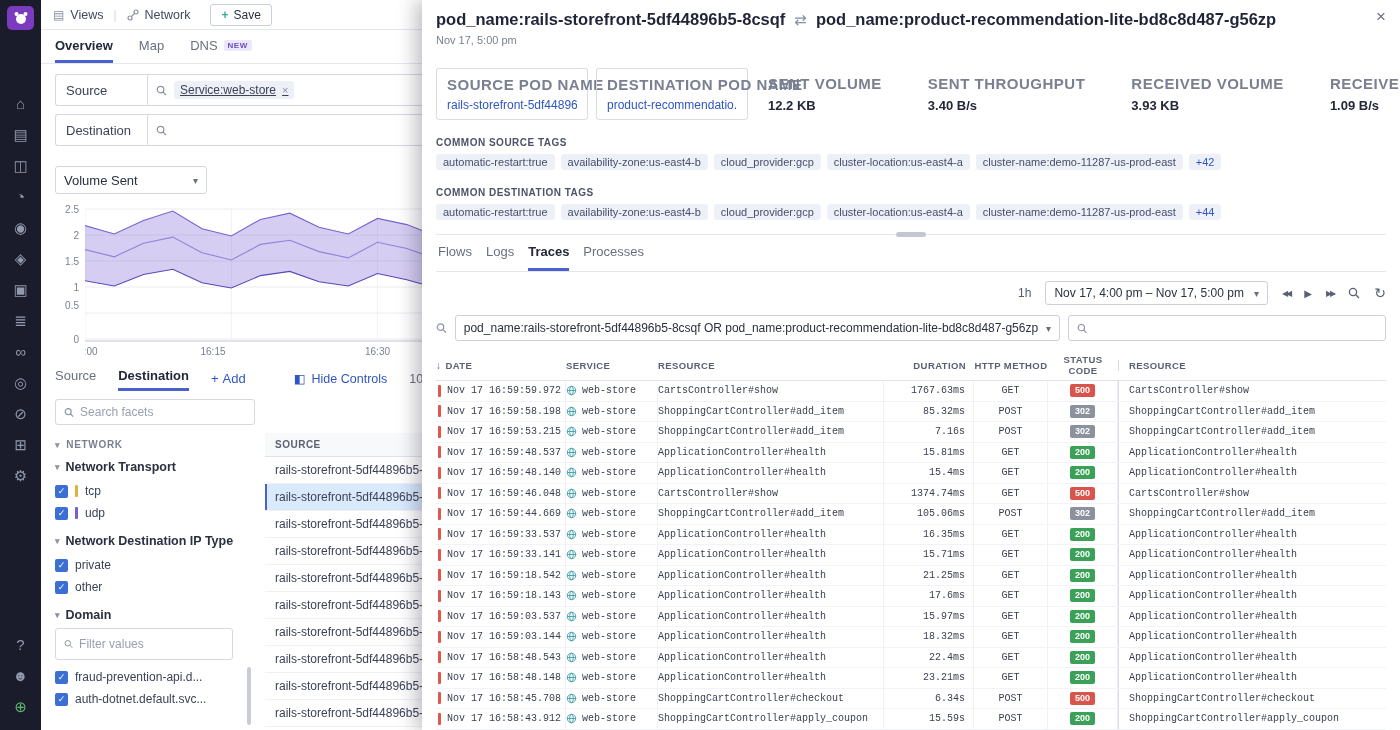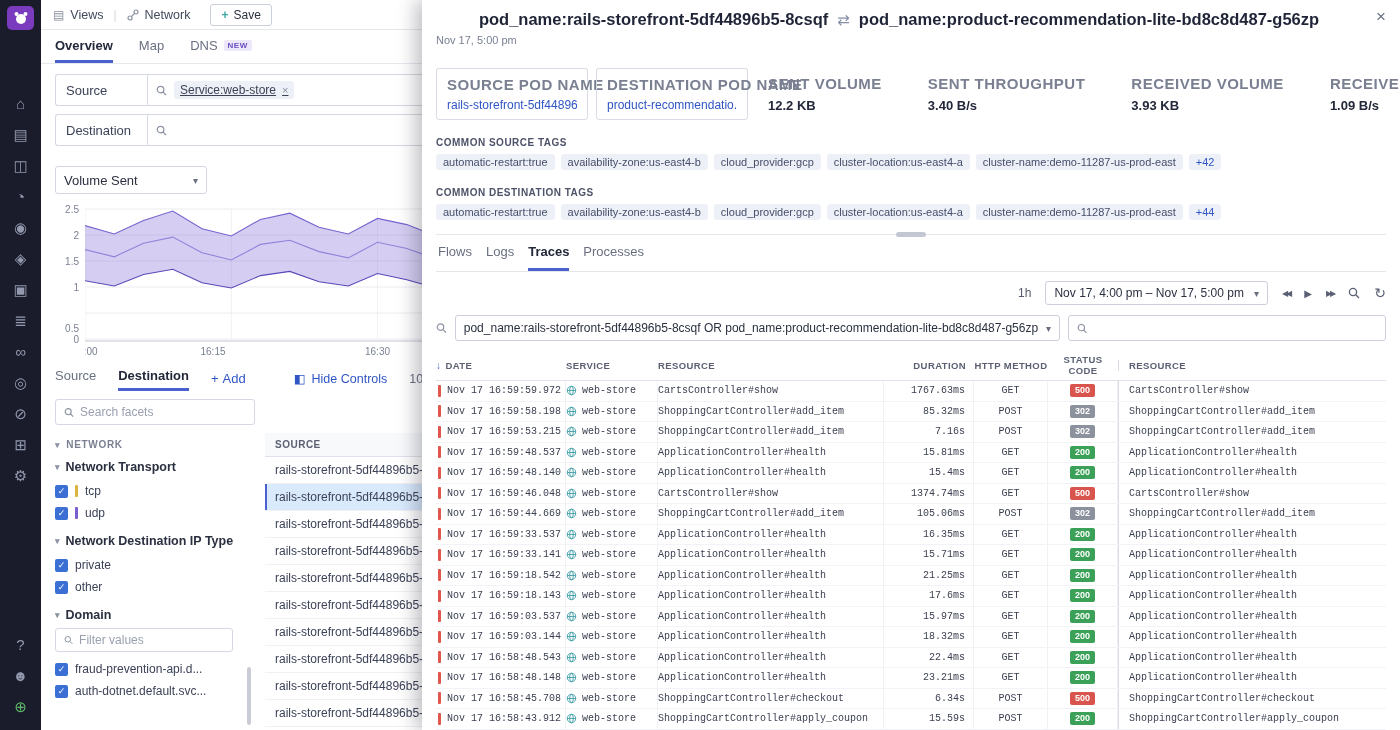--- a/index.html
+++ b/index.html
@@ -58,32 +58,32 @@
   .facet-search input, .filter-values input { border:none; outline:none; font-size:12px; color:#3c4257; width:100%; font-family:"Liberation Sans",sans-serif; }
   .facet-search input::placeholder, .filter-values input::placeholder { color:#9aa0af; }
   .fgroup-cat { font-size:10px; font-weight:700; letter-spacing:.7px; color:#7a8092; margin:14px 0 4px; display:flex; gap:6px; align-items:center; cursor:pointer; }
   .fgroup { margin-top:10px; }
   .fgroup-title { font-size:12.5px; font-weight:700; color:#2b3040; display:flex; gap:6px; align-items:center; margin-bottom:6px; cursor:pointer; }
   .chev { color:#8a90a0; font-size:9px; }
   .fval { display:flex; align-items:center; gap:7px; height:22px; font-size:12px; color:#3c4257; cursor:pointer; }
   .cbx { width:13px; height:13px; min-width:13px; background:var(--checkbox,#3b6fd4); border-radius:2px; color:#fff; font-size:9px; display:flex; align-items:center; justify-content:center; }
   .chip { width:3px; height:12px; border-radius:1px; }
   .flabel { white-space:nowrap; overflow:hidden; }
-  .filter-values { height:24px; margin:2px 0 6px; width:178px; }
+  .filter-values { height:32px; margin:2px 0 6px; width:178px; }
   .fscroll { position:absolute; right:4px; top:268px; width:4px; height:58px; background:#c9ccd6; border-radius:2px; cursor:pointer; }
 
   .src-table { flex:1; margin-left:10px; margin-top:34px; }
   .src-th { font-size:10px; font-weight:700; letter-spacing:.5px; color:#5a5f72; padding:6px 10px; border-bottom:1px solid #dfe2ea; background:#f8f9fb; cursor:pointer; }
   .src-row { height:27px; display:flex; align-items:center; padding:0 10px; font-size:12px; color:#3c4257; border-bottom:1px solid #f0f1f5; white-space:nowrap; overflow:hidden; cursor:pointer; }
   .src-row.selected { background:var(--selection,#d9eafd); box-shadow:inset 2px 0 0 var(--accent,#4a5fd0); }
 
   
   .panel { position:absolute; left:422px; top:0; width:978px; height:730px; background:#fff; box-shadow:-6px 0 18px rgba(20,22,40,.28); padding:10px 14px 0; z-index:5; overflow:hidden; }
   .close { position:absolute; top:8px; right:14px; color:#6a7082; font-size:17px; cursor:pointer; line-height:1; }
-  .p-title { font-size:16.5px; font-weight:700; color:#1f2437; white-space:nowrap; display:flex; gap:9px; align-items:center; overflow:hidden; padding-right:24px;justify-content:center; }
+  .p-title { font-size:16.5px; font-weight:700; color:#1f2437; white-space:nowrap; display:flex; gap:9px; align-items:center; overflow:hidden; padding-right:24px; }
   .swap { color:#8590a6; font-weight:400; font-size:15px; }
   .p-time { font-size:11px; color:#7a8092; margin-top:5px; }
 
   .info-row { display:flex; align-items:stretch; margin-top:22px; gap:8px; }
   .ibox { border:1px solid #d8dbe4; border-radius:3px; padding:7px 10px; width:152px; }
   .lbl { font-size:15px; font-weight:700; letter-spacing:.5px; color:#7a8092; white-space:nowrap; }
   .ibox .val { font-size:12px; color:var(--link,#3056c5); margin-top:5px; white-space:nowrap; overflow:hidden; cursor:pointer; }
   .stats { display:flex; gap:46px; margin-left:12px; padding-top:7px; }
   .stat .val { font-size:13px; font-weight:700; color:#23283a; margin-top:6px; white-space:nowrap; }
 
@@ -235,21 +235,21 @@
   <div class="metric-row">
     <div class="metric-select">
       <span>Volume Sent</span>
       <span class="caret">▾</span>
     </div>
   </div>
 
   <div class="chart-area">
     <div class="ylabels">
         <div style="top: 128px;">0</div>
-        <div style="top: 117px; text-align: center;">0.5</div>
+        <div style="top: 94px; text-align: center;">0.5</div>
         <div style="top: 76px;">1</div>
         <div style="top: 50px;">1.5</div>
         <div style="top: 24px;">2</div>
         <div style="top: -2px;">2.5</div>
       </div>
     <div class="plotbox">
       <svg width="585" height="136">
           <line x1="0.0" x2="0.0" y1="3" y2="133" stroke="#f2f2f6"></line>
           <line x1="146.3" x2="146.3" y1="3" y2="133" stroke="#f2f2f6"></line>
           <line x1="292.5" x2="292.5" y1="3" y2="133" stroke="#f2f2f6"></line>

